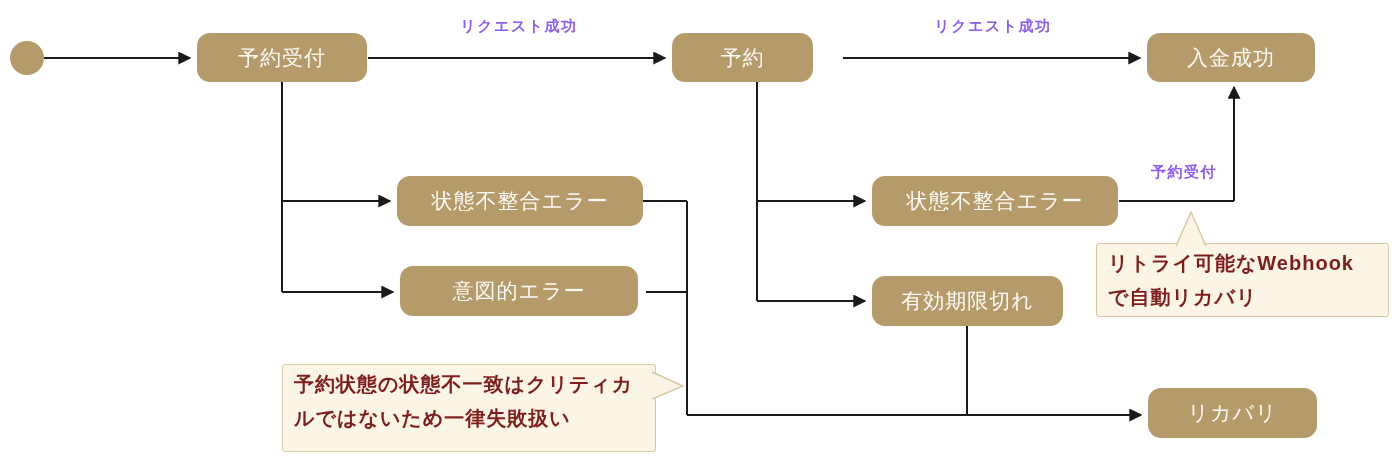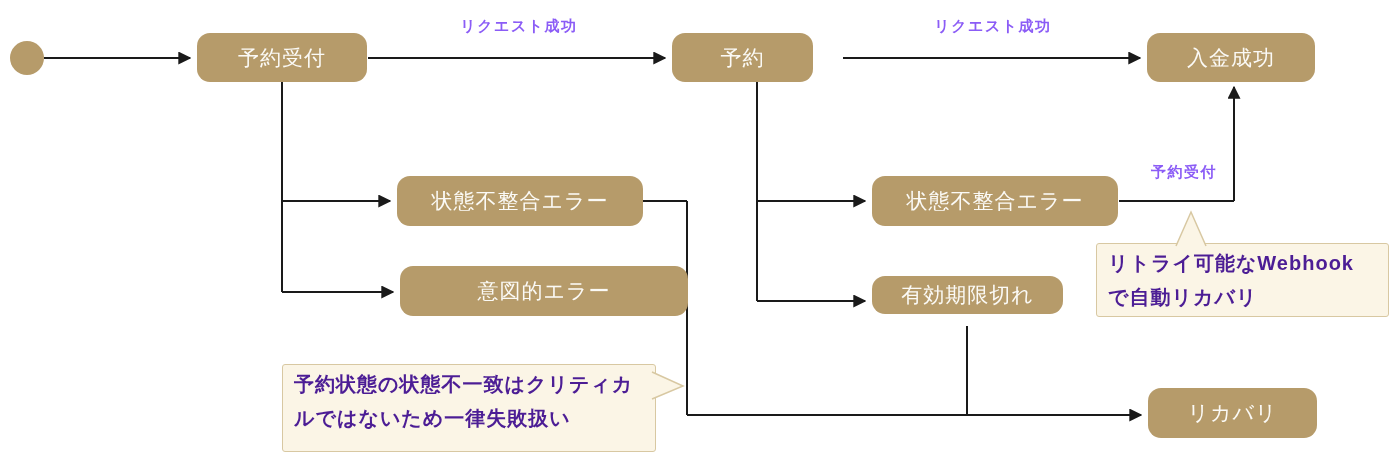--- a/index.html
+++ b/index.html
@@ -49,37 +49,37 @@
     letter-spacing: 1.5px;
     white-space: nowrap;
     text-align: center;
   }
   .note {
     position: absolute;
     z-index: 3;
     background: #fbf5e6;
     border: 1.5px solid #d8c8a2;
     border-radius: 3px;
-    color: #4c1d95;
+    color: #7f1d1d;
     font-weight: bold;
     font-size: 20px;
     line-height: 34px;
     letter-spacing: 1px;
     padding: 2px 11px;
     white-space: pre-line;
     box-sizing: border-box;
   }
   
   #n-reservation-accept { left: 197px; top: 33px;  width: 170px; height: 49px; }
   #n-reservation        { left: 672px; top: 33px;  width: 141px; height: 49px; }
   #n-payment-success    { left: 1147px; top: 33px; width: 168px; height: 49px; }
   #n-mismatch-1         { left: 397px; top: 176px; width: 246px; height: 50px; }
-  #n-intentional        { left: 400px; top: 266px; width: 288px; height: 50px; }
+  #n-intentional        { left: 400px; top: 266px; width: 238px; height: 50px; }
   #n-mismatch-2         { left: 872px; top: 176px; width: 246px; height: 50px; }
-  #n-expired            { left: 872px; top: 276px; width: 191px; height: 38px; }
+  #n-expired            { left: 872px; top: 276px; width: 191px; height: 50px; }
   #n-payment-failure    { left: 1148px; top: 388px; width: 169px; height: 50px; }
 
   #lbl-req-1   { left: 449px;  top: 17px;  width: 140px; }
   #lbl-req-2   { left: 923px;  top: 17px;  width: 140px; }
   #lbl-recovery{ left: 1146px; top: 163px; width: 76px;  }
 
   #note-recovery { left: 1096px; top: 243px; width: 293px; height: 74px; }
   #note-failure  { left: 282px;  top: 364px; width: 374px; height: 88px; }
 </style>
 </head>

